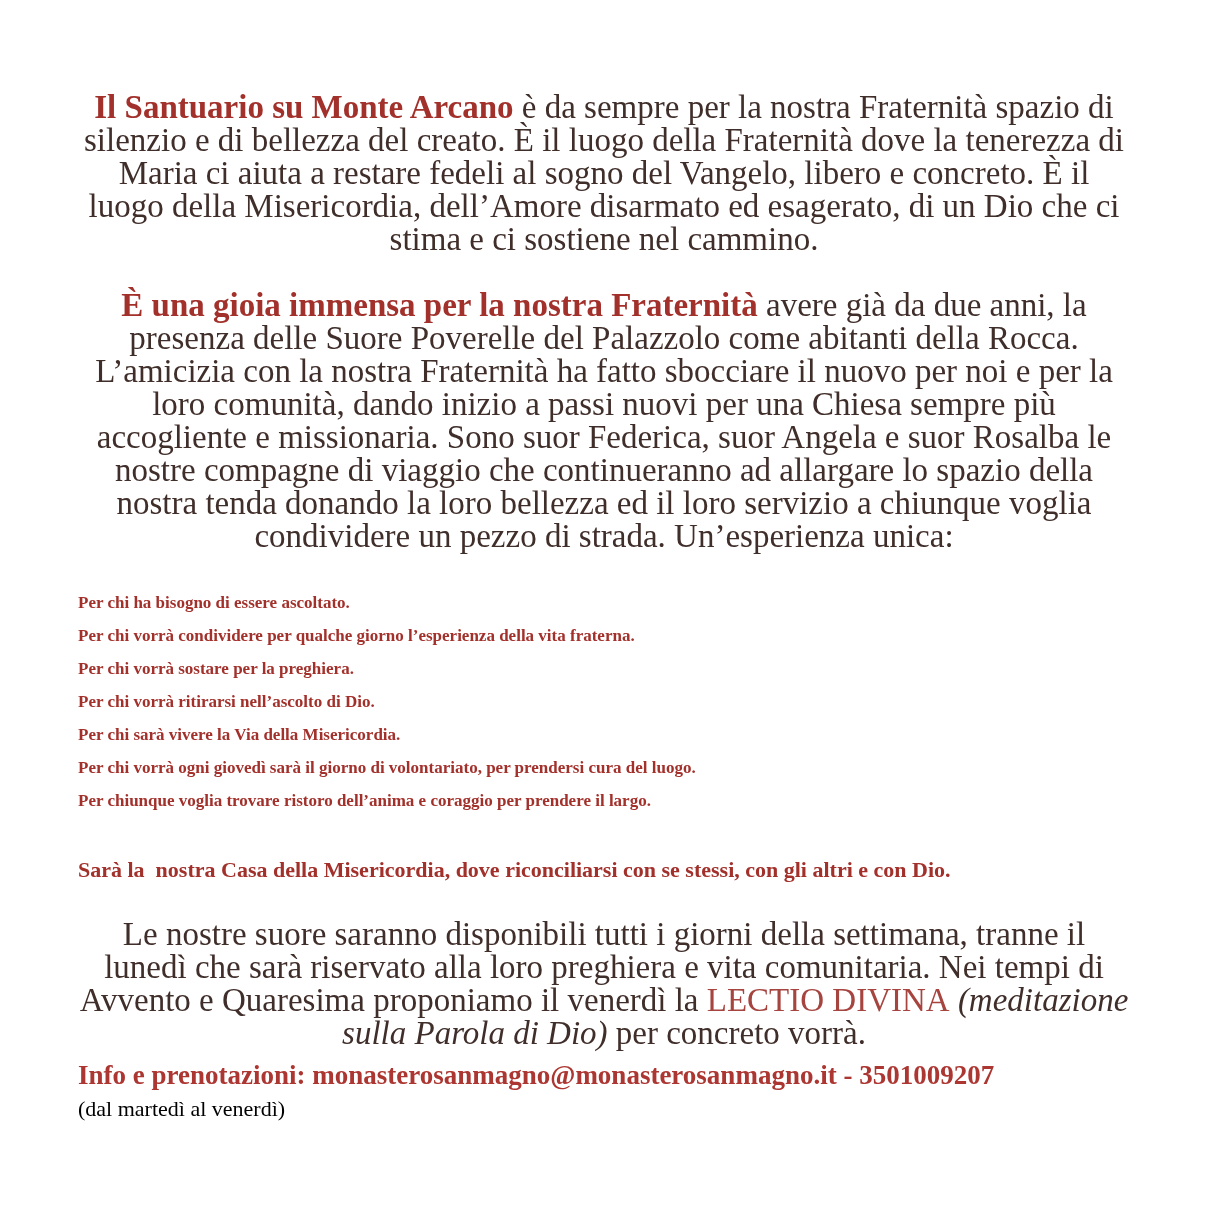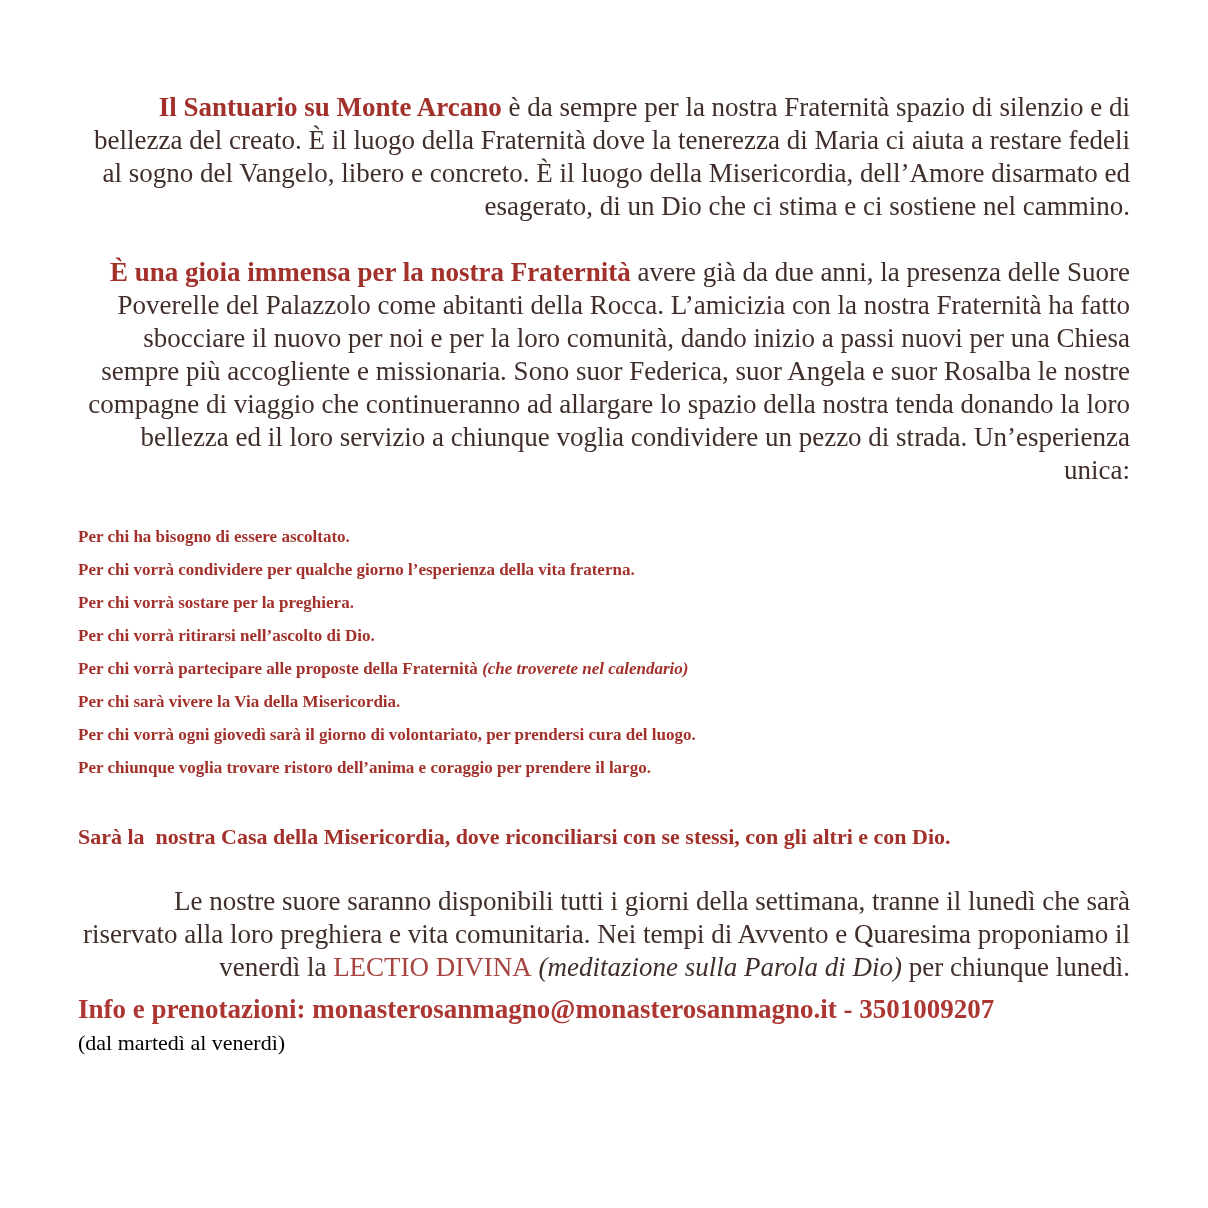--- a/index.html
+++ b/index.html
@@ -12,24 +12,24 @@
     box-sizing: border-box;
     width: 1208px;
     height: 1208px;
     background: #ffffff;
     padding: 91px 78px 0 78px;
     font-family: "Liberation Serif", serif;
     overflow: hidden;
   }
   .para {
     margin: 0 0 33px 0;
-    font-size: 27px;
+    font-size: 33px;
     line-height: 33px;
     color: #402E2A;
-    text-align: right;
+    text-align: center;
   }
   .lead {
     font-weight: 700;
     color: #A2302B;
   }
   .audience-list {
     margin: 0 0 33px 0;
   }
   .list-item {
     font-size: 17px;
@@ -83,27 +83,26 @@
 
   <p class="para"><span class="lead">Il Santuario su Monte Arcano</span><span> è da sempre per la nostra Fraternità spazio di silenzio e di bellezza del creato. È il luogo della Fraternità dove la tenerezza di Maria ci aiuta a restare fedeli al sogno del Vangelo, libero e concreto. È il luogo della Misericordia, dell’Amore disarmato ed esagerato, di un Dio che ci stima e ci sostiene nel cammino.</span></p>
 
   <p class="para"><span class="lead">È una gioia immensa per la nostra Fraternità</span><span> avere già da due anni, la presenza delle Suore Poverelle del Palazzolo come abitanti della Rocca. L’amicizia con la nostra Fraternità ha fatto sbocciare il nuovo per noi e per la loro comunità, dando inizio a passi nuovi per una Chiesa sempre più accogliente e missionaria. Sono suor Federica, suor Angela e suor Rosalba le nostre compagne di viaggio che continueranno ad allargare lo spazio della nostra tenda donando la loro bellezza ed il loro servizio a chiunque voglia condividere un pezzo di strada. Un’esperienza unica:</span></p>
 
   <div class="audience-list">
     <div class="list-item"><span>Per chi ha bisogno di essere ascoltato.</span></div>
     <div class="list-item"><span>Per chi vorrà condividere per qualche giorno l’esperienza della vita fraterna.</span></div>
     <div class="list-item"><span>Per chi vorrà sostare per la preghiera.</span></div>
     <div class="list-item"><span>Per chi vorrà ritirarsi nell’ascolto di Dio.</span></div>
-    <div class="list-item"><span>Per chi vorrà partecipare alle proposte della Fraternità </span><span class="it">(che troverete nel calendario)</span></div>
     <div class="list-item"><span>Per chi sarà vivere la Via della Misericordia.</span></div>
     <div class="list-item"><span>Per chi vorrà ogni giovedì sarà il giorno di volontariato, per prendersi cura del luogo.</span></div>
     <div class="list-item"><span>Per chiunque voglia trovare ristoro dell’anima e coraggio per prendere il largo.</span></div>
   </div>
 
   <div class="sara">Sarà la  nostra Casa della Misericordia, dove riconciliarsi con se stessi, con gli altri e con Dio.</div>
 
-  <p class="para suore"><span>Le nostre suore saranno disponibili tutti i giorni della settimana, tranne il lunedì che sarà riservato alla loro preghiera e vita comunitaria. Nei tempi di Avvento e Quaresima proponiamo il venerdì la </span><span class="lectio">LECTIO DIVINA</span><span class="meditazione"> (meditazione sulla Parola di Dio) </span><span> per chiunque lunedì.</span></p>
+  <p class="para suore"><span>Le nostre suore saranno disponibili tutti i giorni della settimana, tranne il lunedì che sarà riservato alla loro preghiera e vita comunitaria. Nei tempi di Avvento e Quaresima proponiamo il venerdì la </span><span class="lectio">LECTIO DIVINA</span><span class="meditazione"> (meditazione sulla Parola di Dio) </span><span> per concreto vorrà.</span></p>
 
   <div class="info"><span>Info e prenotazioni: </span><span>monasterosanmagno@monasterosanmagno.it</span><span> - </span><span>3501009207</span></div>
 
   <div class="dal">(dal martedì al venerdì)</div>
 
 </div>
 
 </body></html>

